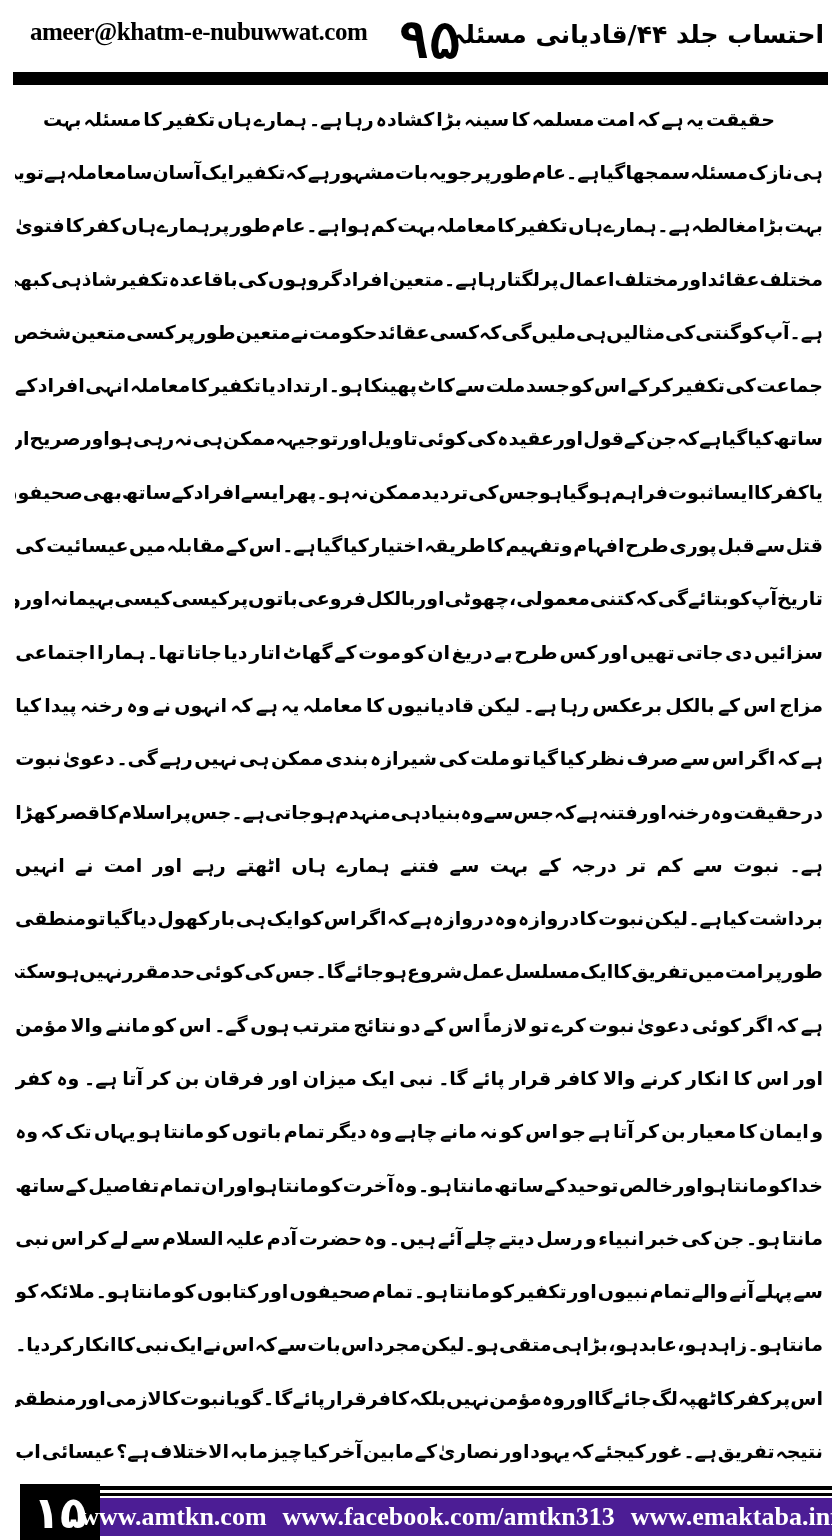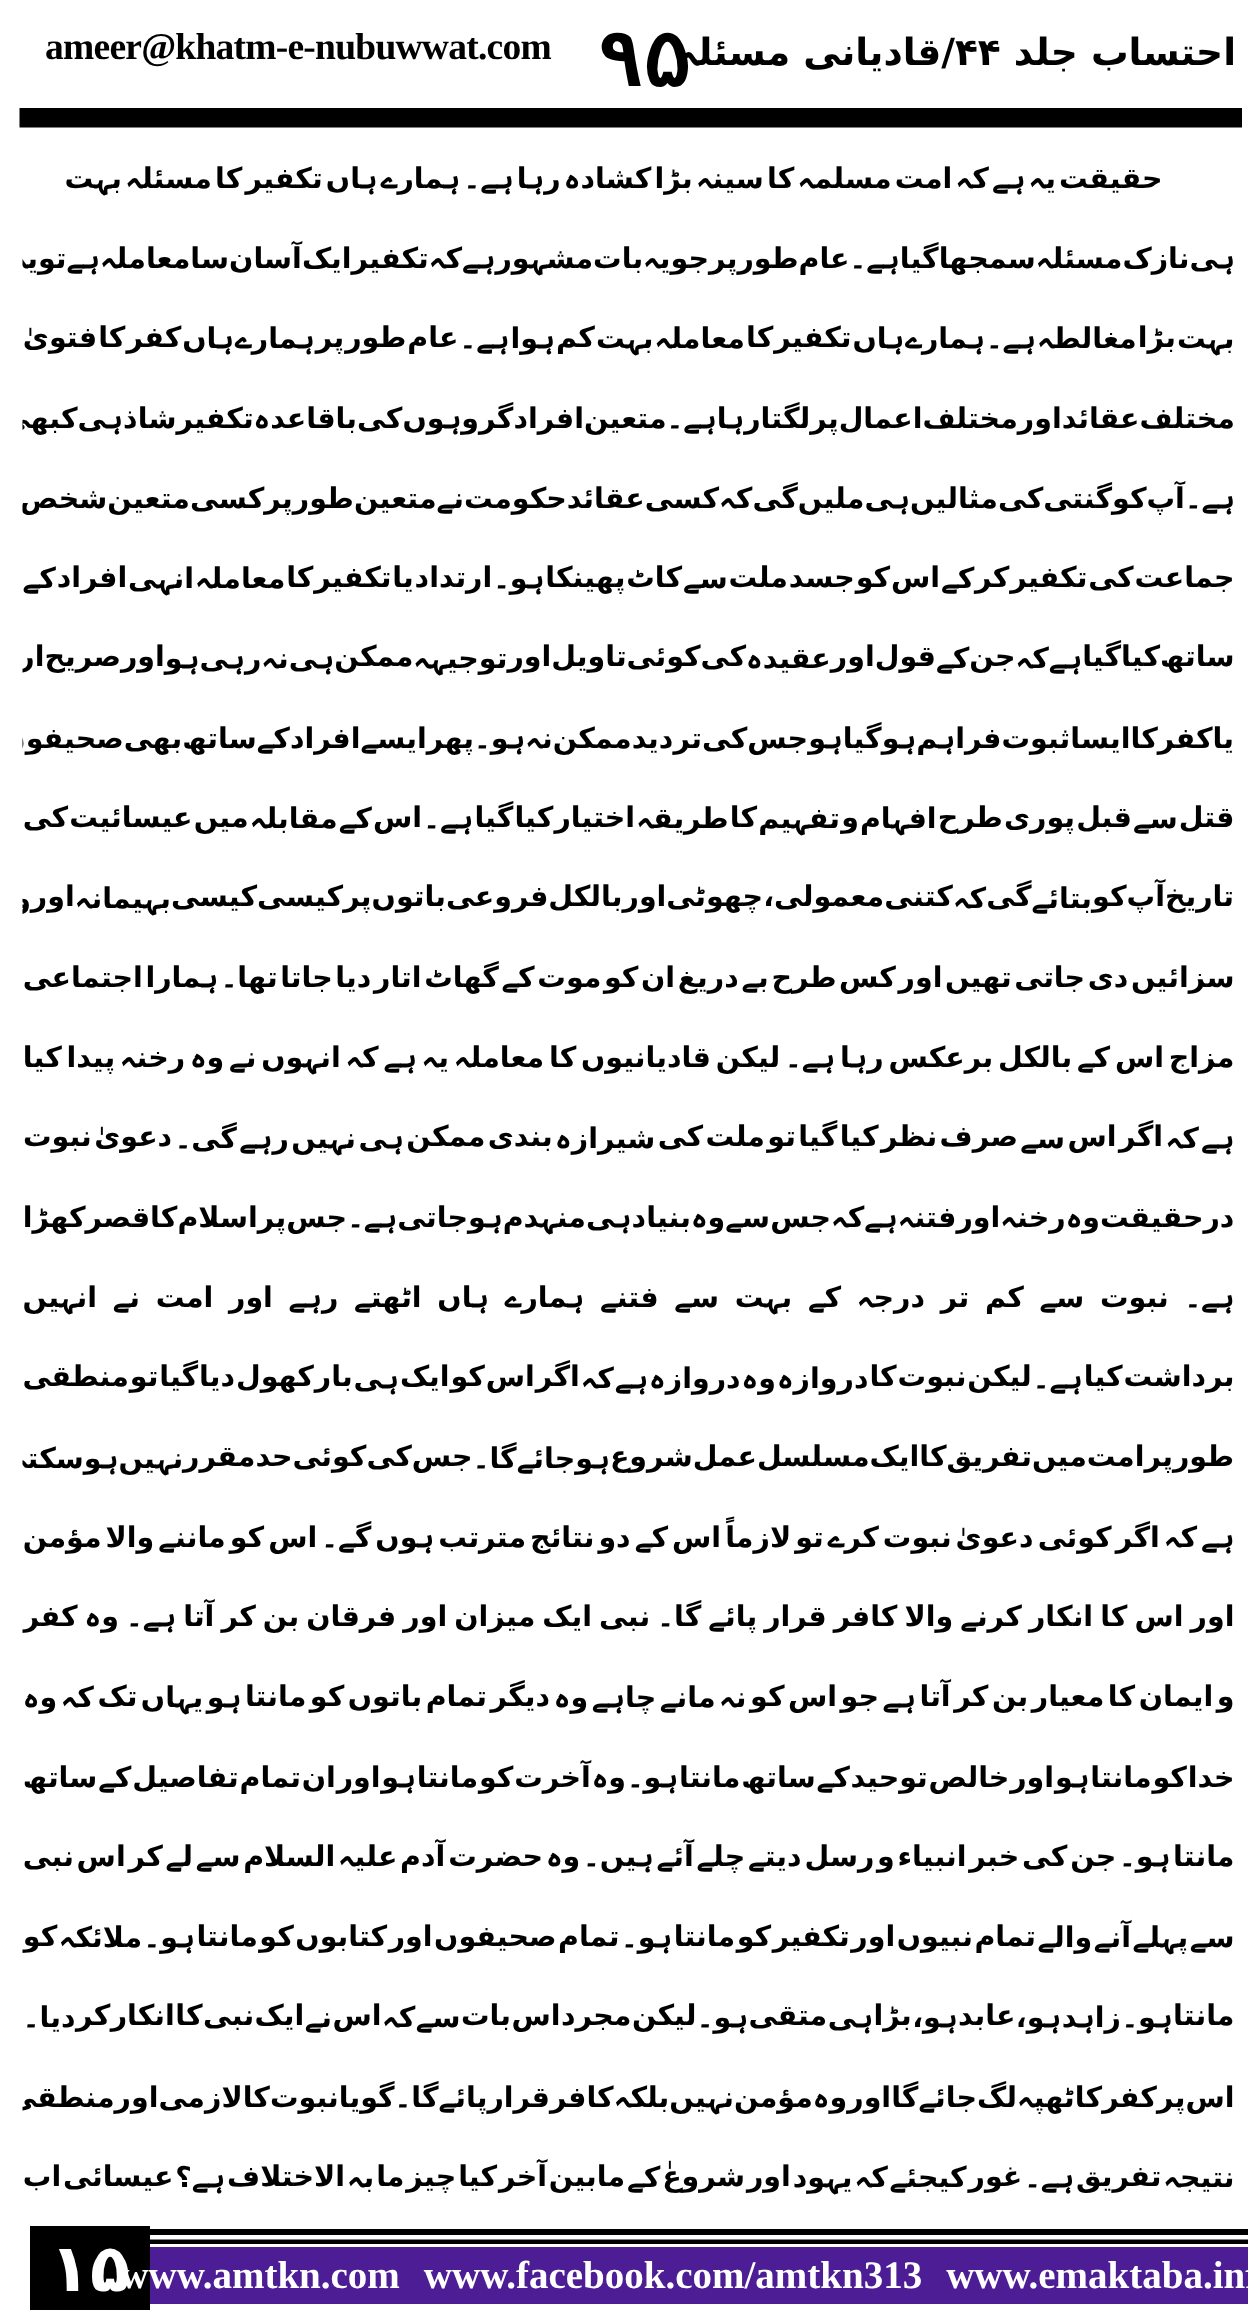--- a/index.html
+++ b/index.html
@@ -662,21 +662,21 @@
       </div>
     <div class="jline">
         <span>نتیجہ</span>
         <span>تفریق</span>
         <span>ہے۔</span>
         <span>غور</span>
         <span>کیجئے</span>
         <span>کہ</span>
         <span>یہود</span>
         <span>اور</span>
-        <span>شروعٰ</span>
+        <span>نصاریٰ</span>
         <span>کے</span>
         <span>مابین</span>
         <span>آخر</span>
         <span>کیا</span>
         <span>چیز</span>
         <span>ما</span>
         <span>بہ</span>
         <span>الاختلاف</span>
         <span>ہے؟</span>
         <span>عیسائی</span>

